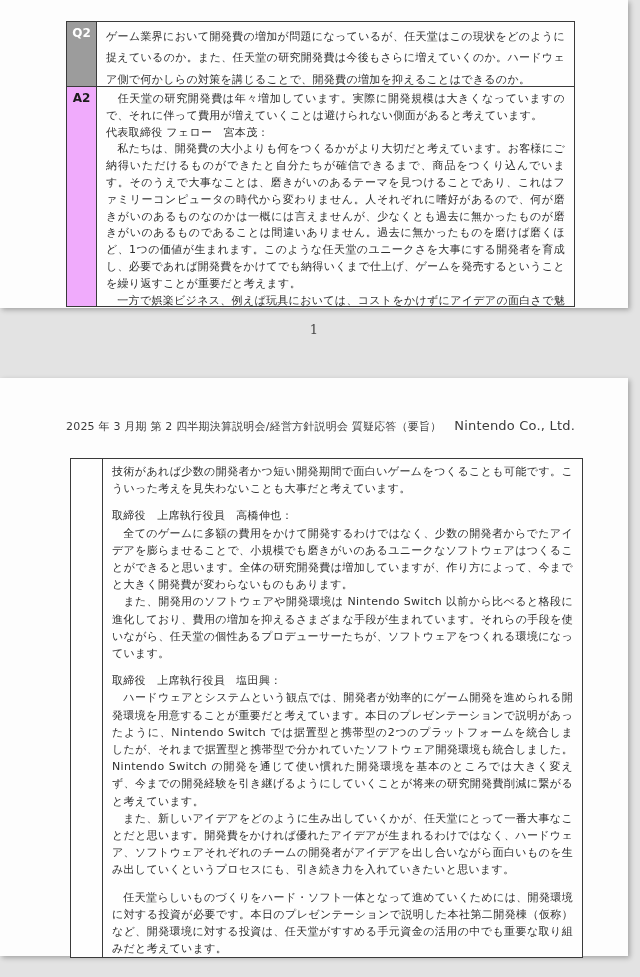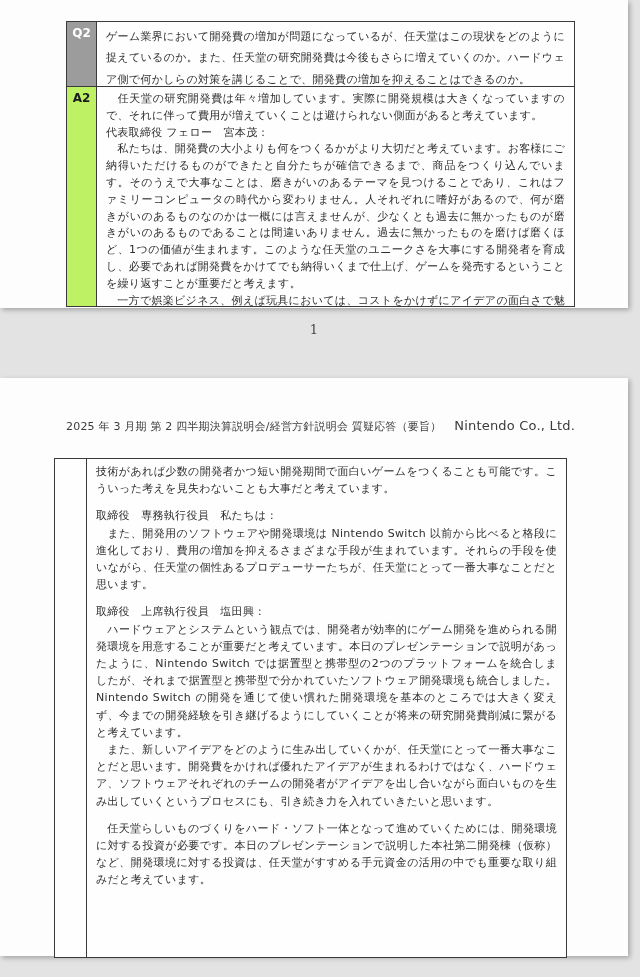--- a/index.html
+++ b/index.html
@@ -42,21 +42,21 @@
     flex: 0 0 30px;
     width: 30px;
     border-right: 1.5px solid #3a3a3a;
     font-weight: bold;
     font-size: 12px;
     text-align: center;
     padding-top: 4px;
     box-sizing: border-box;
   }
   .cell.label.q { background: #9c9c9c; color: #ffffff; }
-  .cell.label.a { background: #bef264; color: #1c1c1c; text-align: center; }
+  .cell.label.a { background: #f0abfc; color: #1c1c1c; text-align: center; }
   .cell.content {
     flex: 1 1 auto;
     padding: 4px 9px 5px 9px;
     font-size: 11px;
     text-align: justify;
     letter-spacing: 0.3px;
     box-sizing: border-box;
     overflow: hidden;
   }
   .q-content { line-height: 21.4px; height: 64px; }
@@ -88,21 +88,21 @@
     align-items: baseline;
     font-size: 11px;
     color: #3b3b3b;
     letter-spacing: 0.2px;
     white-space: nowrap;
   }
   .p2-header .title { }
   .p2-header .company { font-size: 13px; }
 
   #page2 .qa-table {
-    left: 54px;
+    left: 70px;
     top: 80px;
     width: 513px;
     height: 500px;
   }
   .row-cont { height: 100%; }
   .cell.label.empty {
     flex: 0 0 32px;
     width: 32px;
     background: #fefefe;
   }
@@ -140,22 +140,23 @@
     <header class="p2-header">
       <span class="title">2025 年 3 月期  第 2 四半期決算説明会/経営方針説明会  質疑応答（要旨）</span>
       <span class="company">Nintendo Co., Ltd.</span>
     </header>
     <div class="qa-table">
       <div class="row row-cont">
         <div class="cell label empty"></div>
         <div class="cell content cont-content">
             <div class="para body">技術があれば少数の開発者かつ短い開発期間で面白いゲームをつくることも可能です。こういった考えを見失わないことも大事だと考えています。</div>
             <div class="para spacer"></div>
-            <div class="para speaker">取締役　専務執行役員　私たちは：</div>
-            <div class="para body">　また、開発用のソフトウェアや開発環境は Nintendo Switch 以前から比べると格段に進化しており、費用の増加を抑えるさまざまな手段が生まれています。それらの手段を使いながら、任天堂の個性あるプロデューサーたちが、任天堂にとって一番大事なことだと思います。</div>
+            <div class="para speaker">取締役　上席執行役員　高橋伸也：</div>
+            <div class="para body">　全てのゲームに多額の費用をかけて開発するわけではなく、少数の開発者からでたアイデアを膨らませることで、小規模でも磨きがいのあるユニークなソフトウェアはつくることができると思います。全体の研究開発費は増加していますが、作り方によって、今までと大きく開発費が変わらないものもあります。</div>
+            <div class="para body">　また、開発用のソフトウェアや開発環境は Nintendo Switch 以前から比べると格段に進化しており、費用の増加を抑えるさまざまな手段が生まれています。それらの手段を使いながら、任天堂の個性あるプロデューサーたちが、ソフトウェアをつくれる環境になっています。</div>
             <div class="para spacer"></div>
             <div class="para speaker">取締役　上席執行役員　塩田興：</div>
             <div class="para body">　ハードウェアとシステムという観点では、開発者が効率的にゲーム開発を進められる開発環境を用意することが重要だと考えています。本日のプレゼンテーションで説明があったように、Nintendo Switch では据置型と携帯型の2つのプラットフォームを統合しましたが、それまで据置型と携帯型で分かれていたソフトウェア開発環境も統合しました。Nintendo Switch の開発を通じて使い慣れた開発環境を基本のところでは大きく変えず、今までの開発経験を引き継げるようにしていくことが将来の研究開発費削減に繋がると考えています。</div>
             <div class="para body">　また、新しいアイデアをどのように生み出していくかが、任天堂にとって一番大事なことだと思います。開発費をかければ優れたアイデアが生まれるわけではなく、ハードウェア、ソフトウェアそれぞれのチームの開発者がアイデアを出し合いながら面白いものを生み出していくというプロセスにも、引き続き力を入れていきたいと思います。</div>
             <div class="para spacer"></div>
             <div class="para body">　任天堂らしいものづくりをハード・ソフト一体となって進めていくためには、開発環境に対する投資が必要です。本日のプレゼンテーションで説明した本社第二開発棟（仮称）など、開発環境に対する投資は、任天堂がすすめる手元資金の活用の中でも重要な取り組みだと考えています。</div>
           </div>
       </div>
     </div>
   </section>

